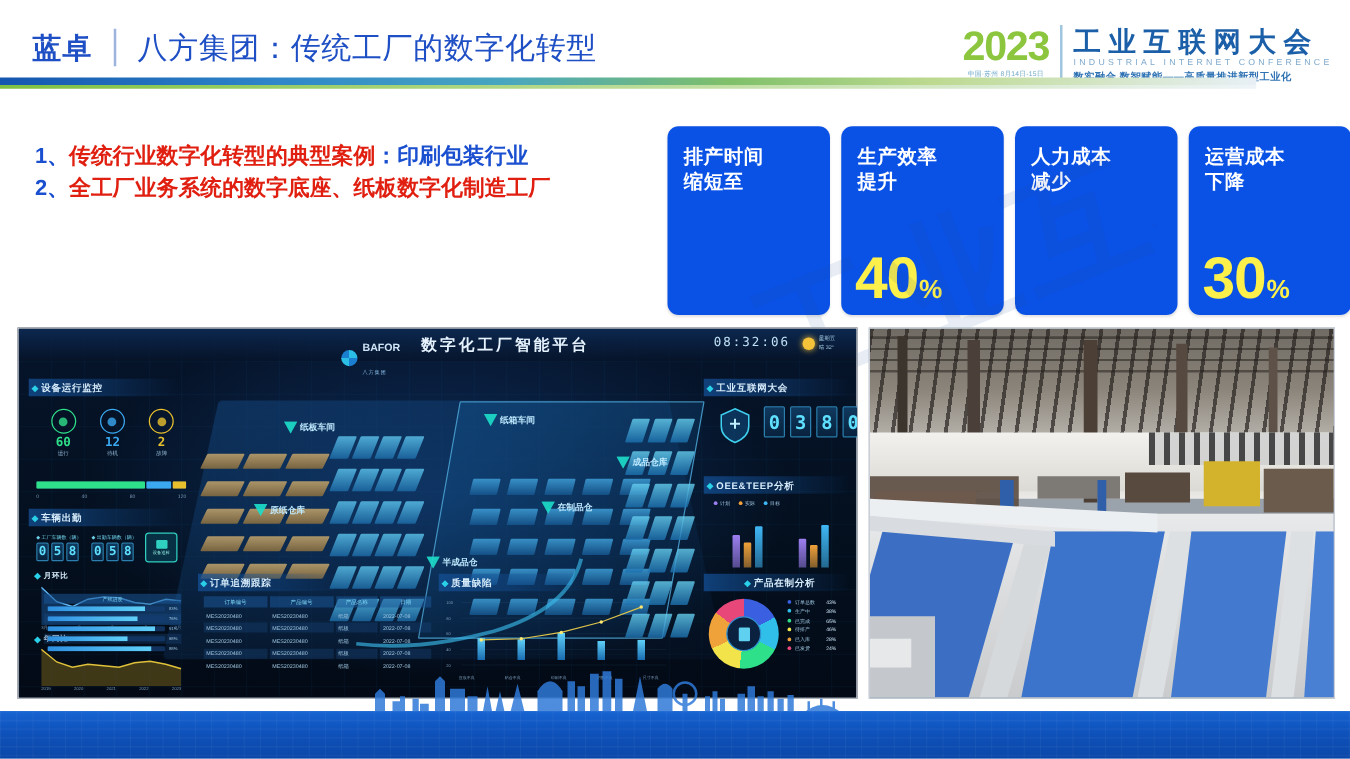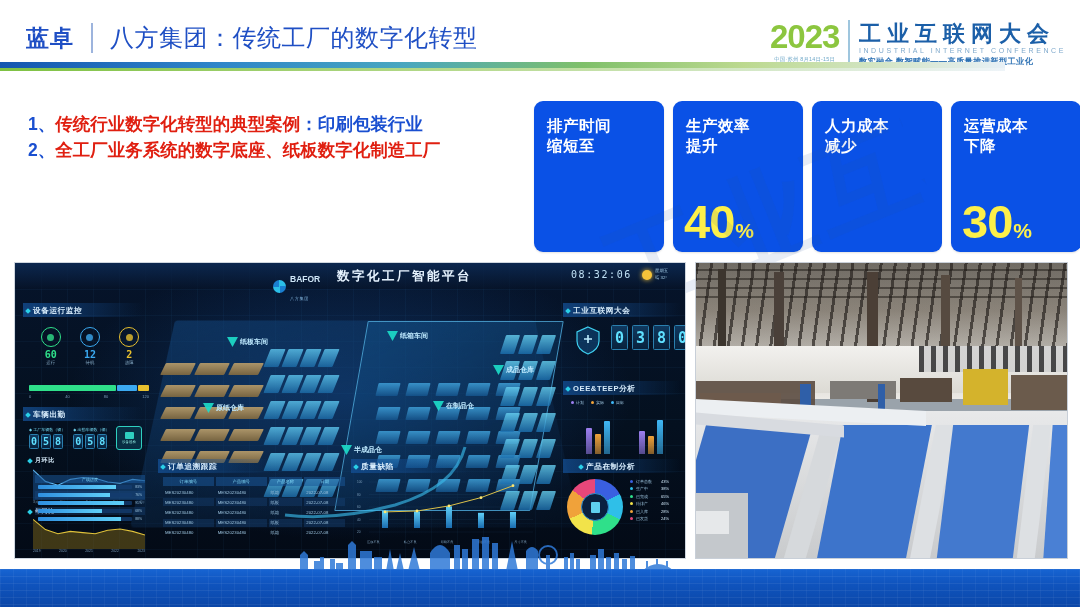--- a/index.html
+++ b/index.html
@@ -441,21 +441,21 @@
           <div style="width: 6px; height: 32.76px; background: linear-gradient(rgb(63, 183, 245), rgba(63, 183, 245, 0.533)); border-radius: 1px 1px 0px 0px;"></div>
         </div>
         <div style="display: flex; gap: 3px; align-items: flex-end; height: 100%;">
           <div style="width: 6px; height: 23.1px; background: linear-gradient(rgb(157, 127, 240), rgba(157, 127, 240, 0.533)); border-radius: 1px 1px 0px 0px;"></div>
           <div style="width: 6px; height: 18.48px; background: linear-gradient(rgb(240, 162, 58), rgba(240, 162, 58, 0.533)); border-radius: 1px 1px 0px 0px;"></div>
           <div style="width: 6px; height: 33.6px; background: linear-gradient(rgb(63, 183, 245), rgba(63, 183, 245, 0.533)); border-radius: 1px 1px 0px 0px;"></div>
         </div>
       </div>
 
     <div class="panel-hd-bar" style="left:548px;top:196px;width:118px;"></div>
-    <div class="panel-hd" style="left:564px;top:199px;">产品在制分析</div>
+    <div class="panel-hd" style="left:581px;top:199px;">产品在制分析</div>
     <div id="wip-donut" style="position: absolute; left: 552px; top: 216px; width: 56px; height: 56px; border-radius: 50%; background: conic-gradient(rgb(58, 95, 224) 0deg, rgb(58, 95, 224) 62deg, rgb(47, 191, 232) 62deg, rgb(47, 191, 232) 117deg, rgb(47, 224, 138) 117deg, rgb(47, 224, 138) 187deg, rgb(242, 227, 74) 187deg, rgb(242, 227, 74) 245deg, rgb(240, 162, 58) 245deg, rgb(240, 162, 58) 307deg, rgb(232, 71, 122) 307deg, rgb(232, 71, 122) 360deg);">
         <div style="position:absolute;left:14px;top:14px;width:28px;height:28px;border-radius:50%;background:#0a2votes;background:#0a2140;border:1px solid #2f8fd0;display:flex;align-items:center;justify-content:center;">
           <span style="width:9px;height:11px;background:#5fd0f0;border-radius:1px;display:block;"></span>
         </div>
       </div>
     <div id="wip-legend" style="position:absolute;left:615px;top:216px;">
         <div class="legend-row" style="gap: 3px;">
           <span class="legend-dot" style="background:#3a5fe0;"></span>
           <span style="width:22px;">订单总数</span>
           <span style="color:#cfe6f7;">43%</span>

